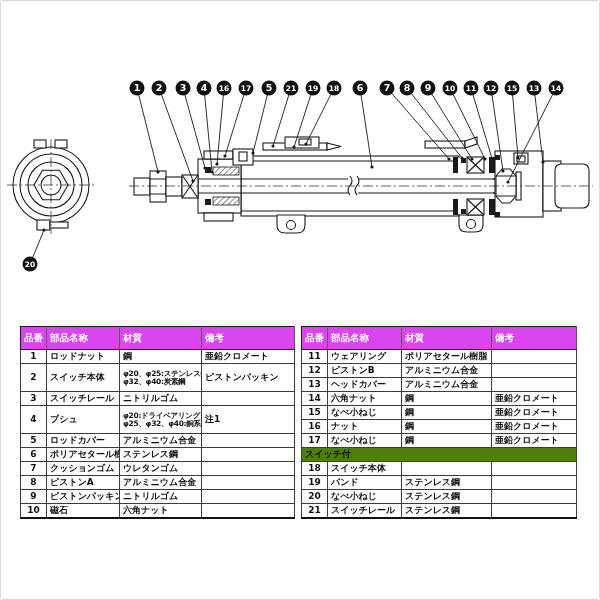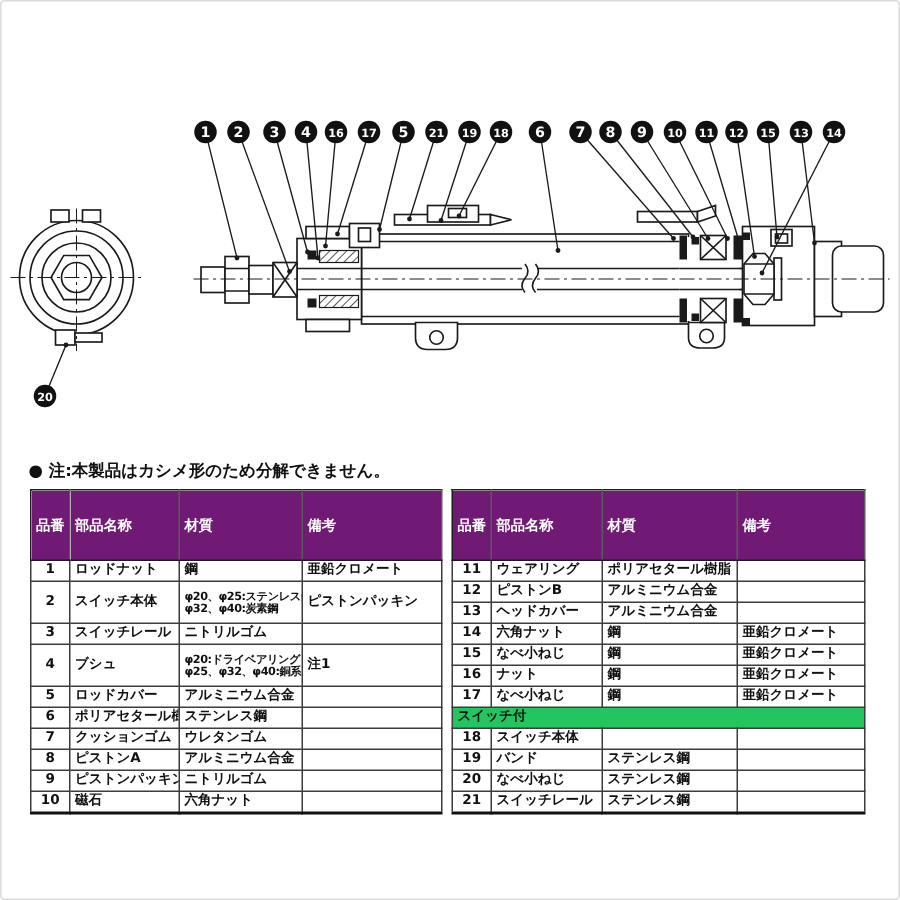--- a/index.html
+++ b/index.html
@@ -19,32 +19,32 @@
     white-space:nowrap;
   }
   table.parts{
     position:absolute;border-collapse:collapse;table-layout:fixed;
     font-size:9px;font-weight:bold;color:#111;
   }
   table.parts.left{left:19px;top:325px;width:274px;}
   table.parts.right{left:300px;top:325px;width:275px;}
   table.parts{border:1px solid #333;border-bottom:2px solid #111;}
   table.parts th{
-    background:#701a75;color:#fff;text-align:left;font-size:9.5px;
-    height:14px;padding:16px 3px;border:1px solid #1b1b1b;border-right:1px solid #5a5a5a;
+    background:#d946ef;color:#fff;text-align:left;font-size:9.5px;
+    height:14px;padding:4px 3px;border:1px solid #1b1b1b;border-right:1px solid #5a5a5a;
     white-space:nowrap;overflow:hidden;
   }
   table.parts td{
     border:1px solid #3c3c3c;padding:0 3px;height:13px;line-height:1.05;
     white-space:nowrap;overflow:hidden;
   }
   table.parts tr.tall td{height:27px;}
   table.parts td.no{text-align:center;padding:0 1px;}
   table.parts td.mat2{font-size:7.5px;letter-spacing:-0.3px;}
-  table.parts td.section{background:#22c55e;}
+  table.parts td.section{background:#4d7c0f;}
   .footnote{
     position:absolute;left:19px;top:514px;font-size:10px;font-weight:bold;color:#111;
     white-space:nowrap;
   }
 </style>
 </head>
 <body>
 
 <div class="page">
 
@@ -282,21 +282,20 @@
         </g>
         <g>
           <line x1="29" y1="263" x2="43" y2="229" stroke="#1a1a1a" stroke-width="0.9"></line>
           <circle cx="43" cy="229" r="1.6" fill="#1a1a1a"></circle>
           <circle cx="29" cy="263" r="7.5" fill="#111111"></circle>
           <text x="29" y="266.2" text-anchor="middle" fill="#ffffff" font-size="7.5" font-weight="bold" font-family="&quot;DejaVu Sans&quot;,&quot;Liberation Sans&quot;,sans-serif">20</text>
         </g>
       </g>
   </svg>
 
-  <div class="note">● 注:本製品はカシメ形のため分解できません。</div>
 
   <table class="parts left">
     <colgroup>
         <col style="width:26px">
         <col style="width:73px">
         <col style="width:82px">
         <col style="width:93px">
       </colgroup>
     <thead>
       <tr>

